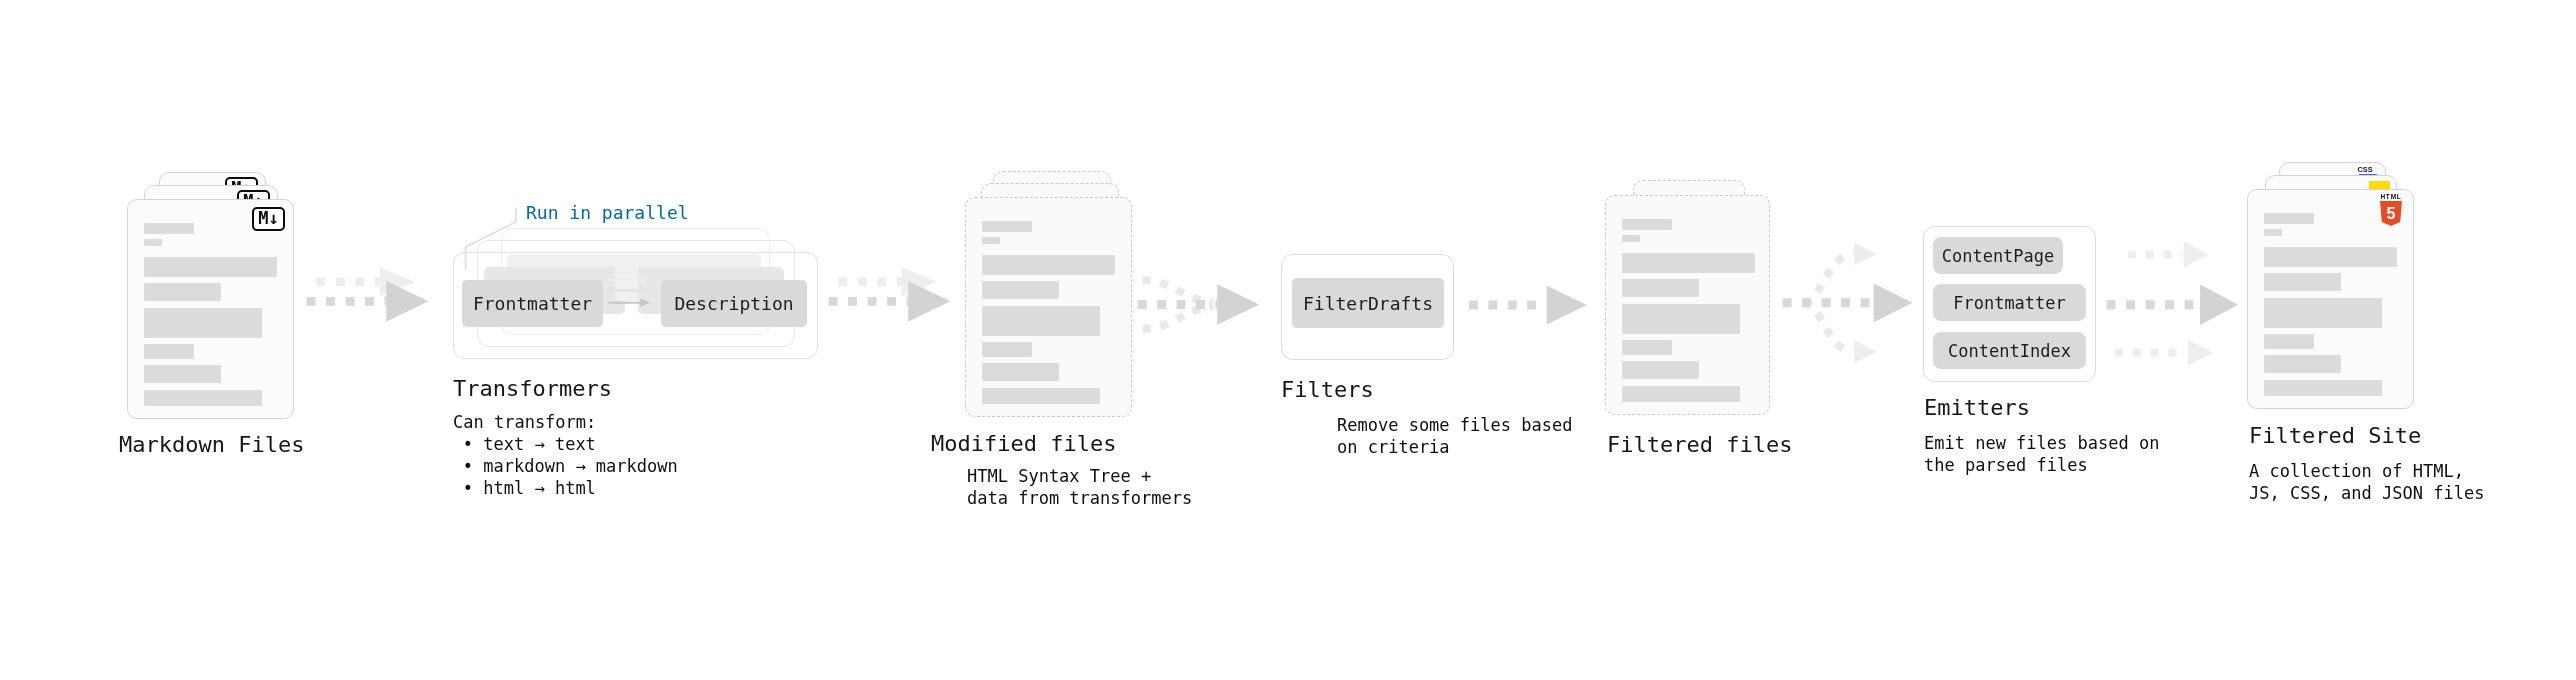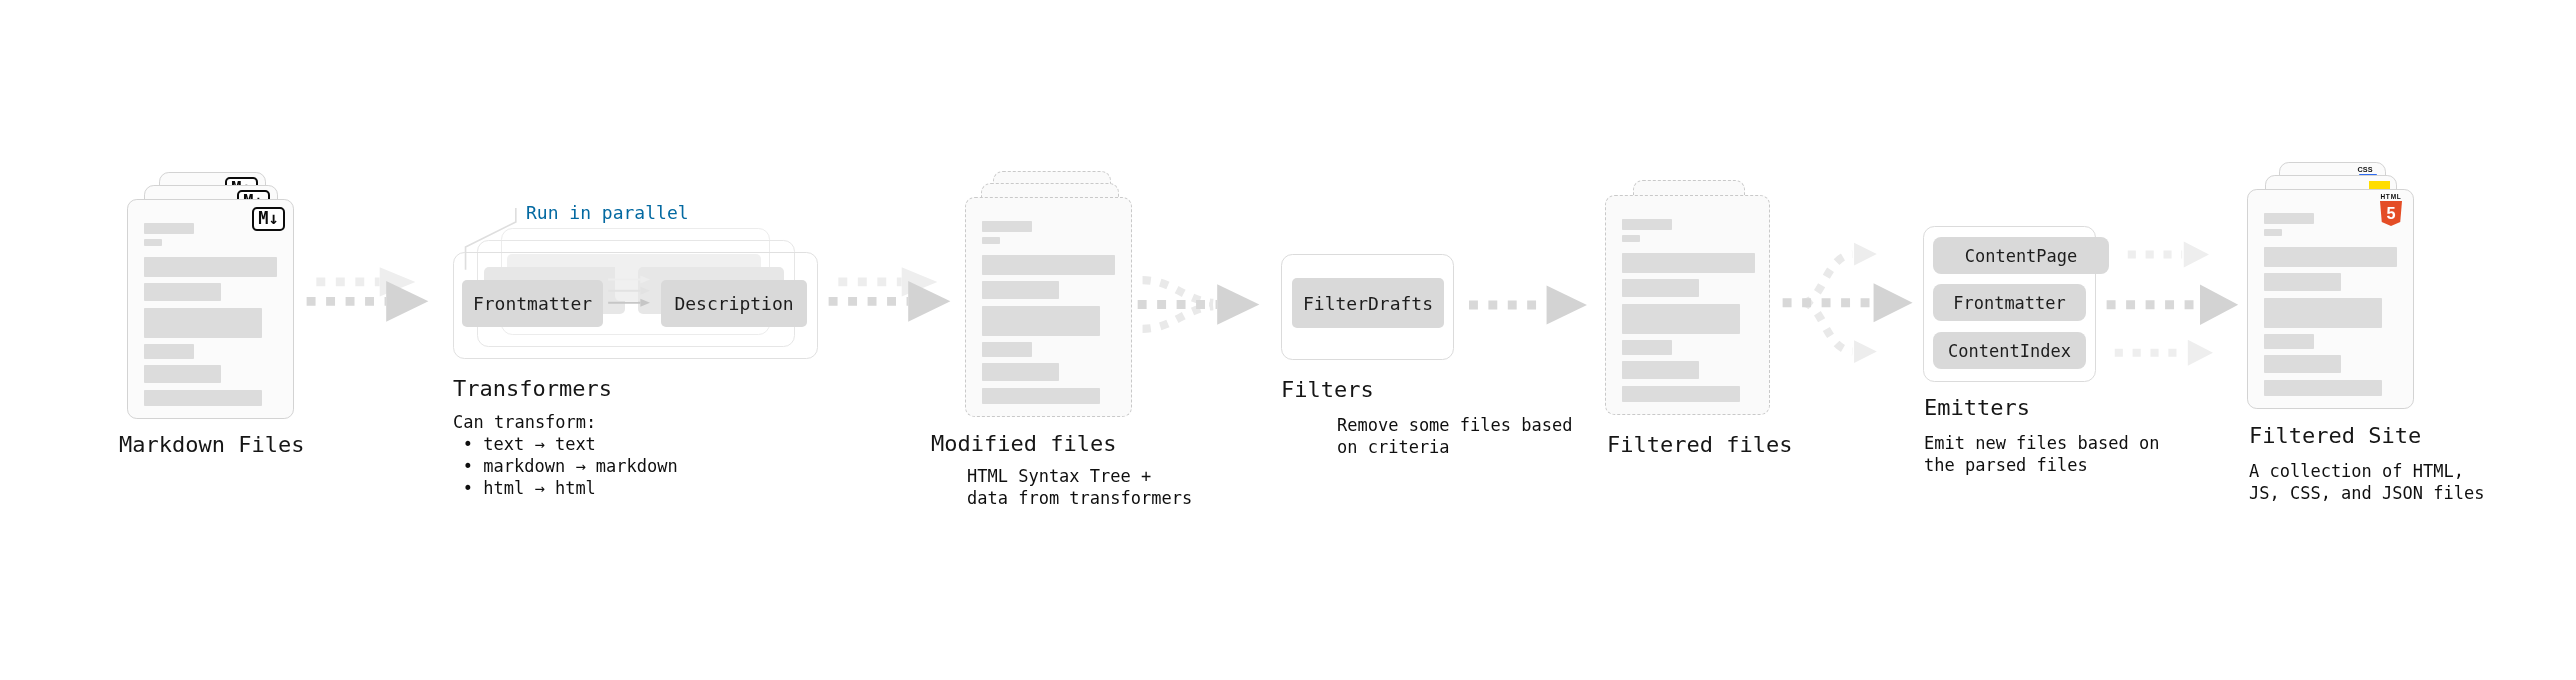--- a/index.html
+++ b/index.html
@@ -200,21 +200,21 @@
     <path d="M28 81 C52 78, 55 24, 88 21" stroke="#e9e9e9" stroke-width="10" stroke-dasharray="10 12" fill="none"></path>
     <polygon points="90,7 90,35 118,21" fill="#ededed"></polygon>
     <path d="M28 81 C52 84, 55 138, 88 141" stroke="#e9e9e9" stroke-width="10" stroke-dasharray="10 12" fill="none"></path>
     <polygon points="90,127 90,155 118,141" fill="#ededed"></polygon>
     <path d="M2 81 H110" stroke="#d8d8d8" stroke-width="11" stroke-dasharray="11 13" fill="none"></path>
     <polygon points="114,57 114,105 162,81" fill="#d3d3d3"></polygon>
   </svg>
 
   <div>
     <div class="frame" style="left:1923px;top:226px;width:173px;height:156px;"></div>
-    <div class="pill small" style="left:1933px;top:237px;width:176px;height:37px;">ContentPage</div>
+    <div class="pill small" style="left:1933px;top:237px;width:130px;height:37px;">ContentPage</div>
     <div class="pill small" style="left:1933px;top:284px;width:153px;height:37px;">Frontmatter</div>
     <div class="pill small" style="left:1933px;top:332px;width:153px;height:37px;">ContentIndex</div>
     <div class="heading" style="left:1924px;top:395px;">Emitters</div>
     <div class="body" style="left:1924px;top:432px;">
       <div>Emit new files based on</div>
       <div>the parsed files</div>
     </div>
   </div>
 
   <svg class="arrow-svg" style="left:2105px;top:239px;" width="134" height="130" viewBox="0 0 165 160">

